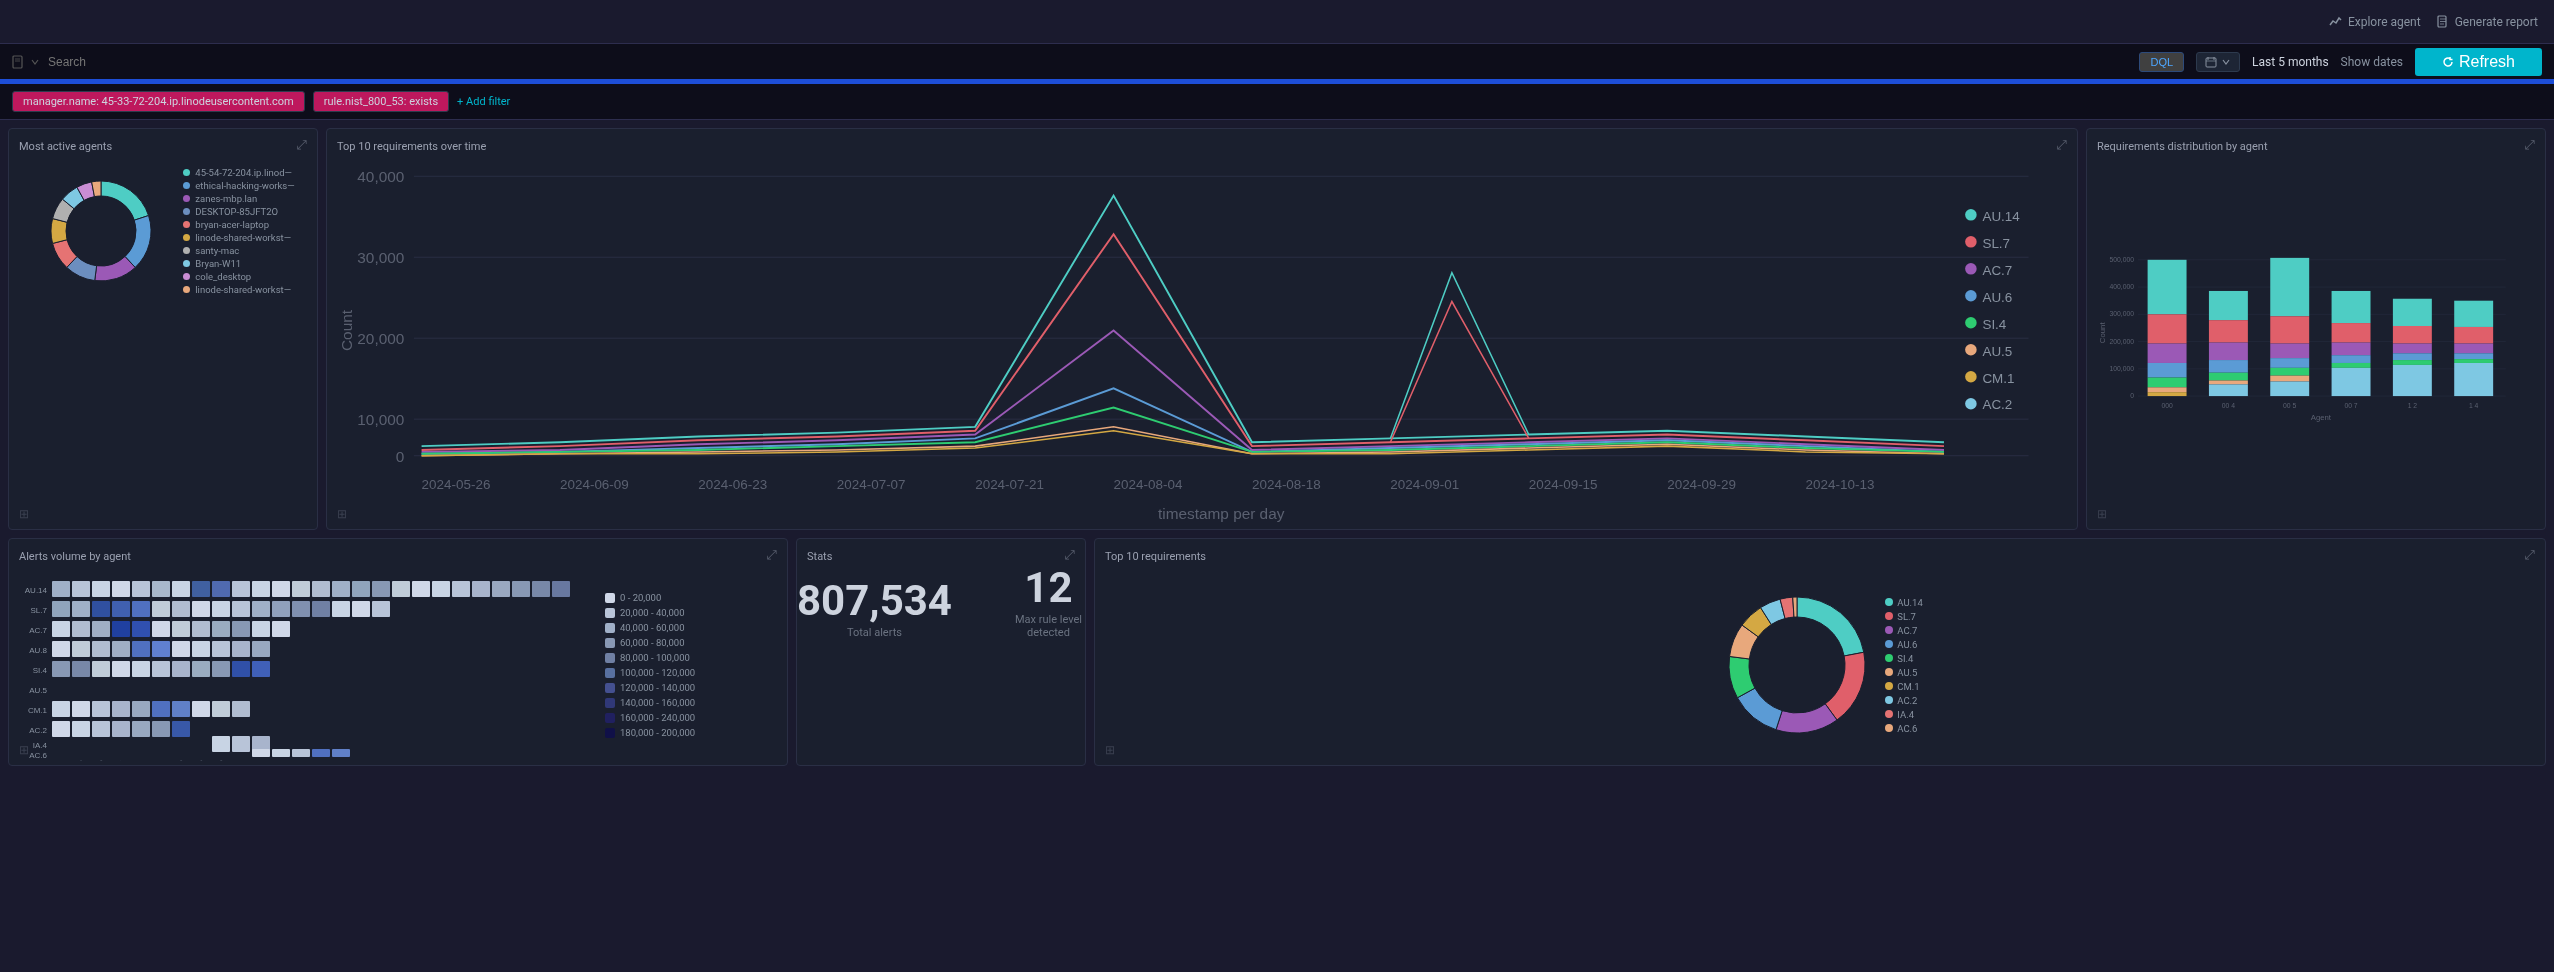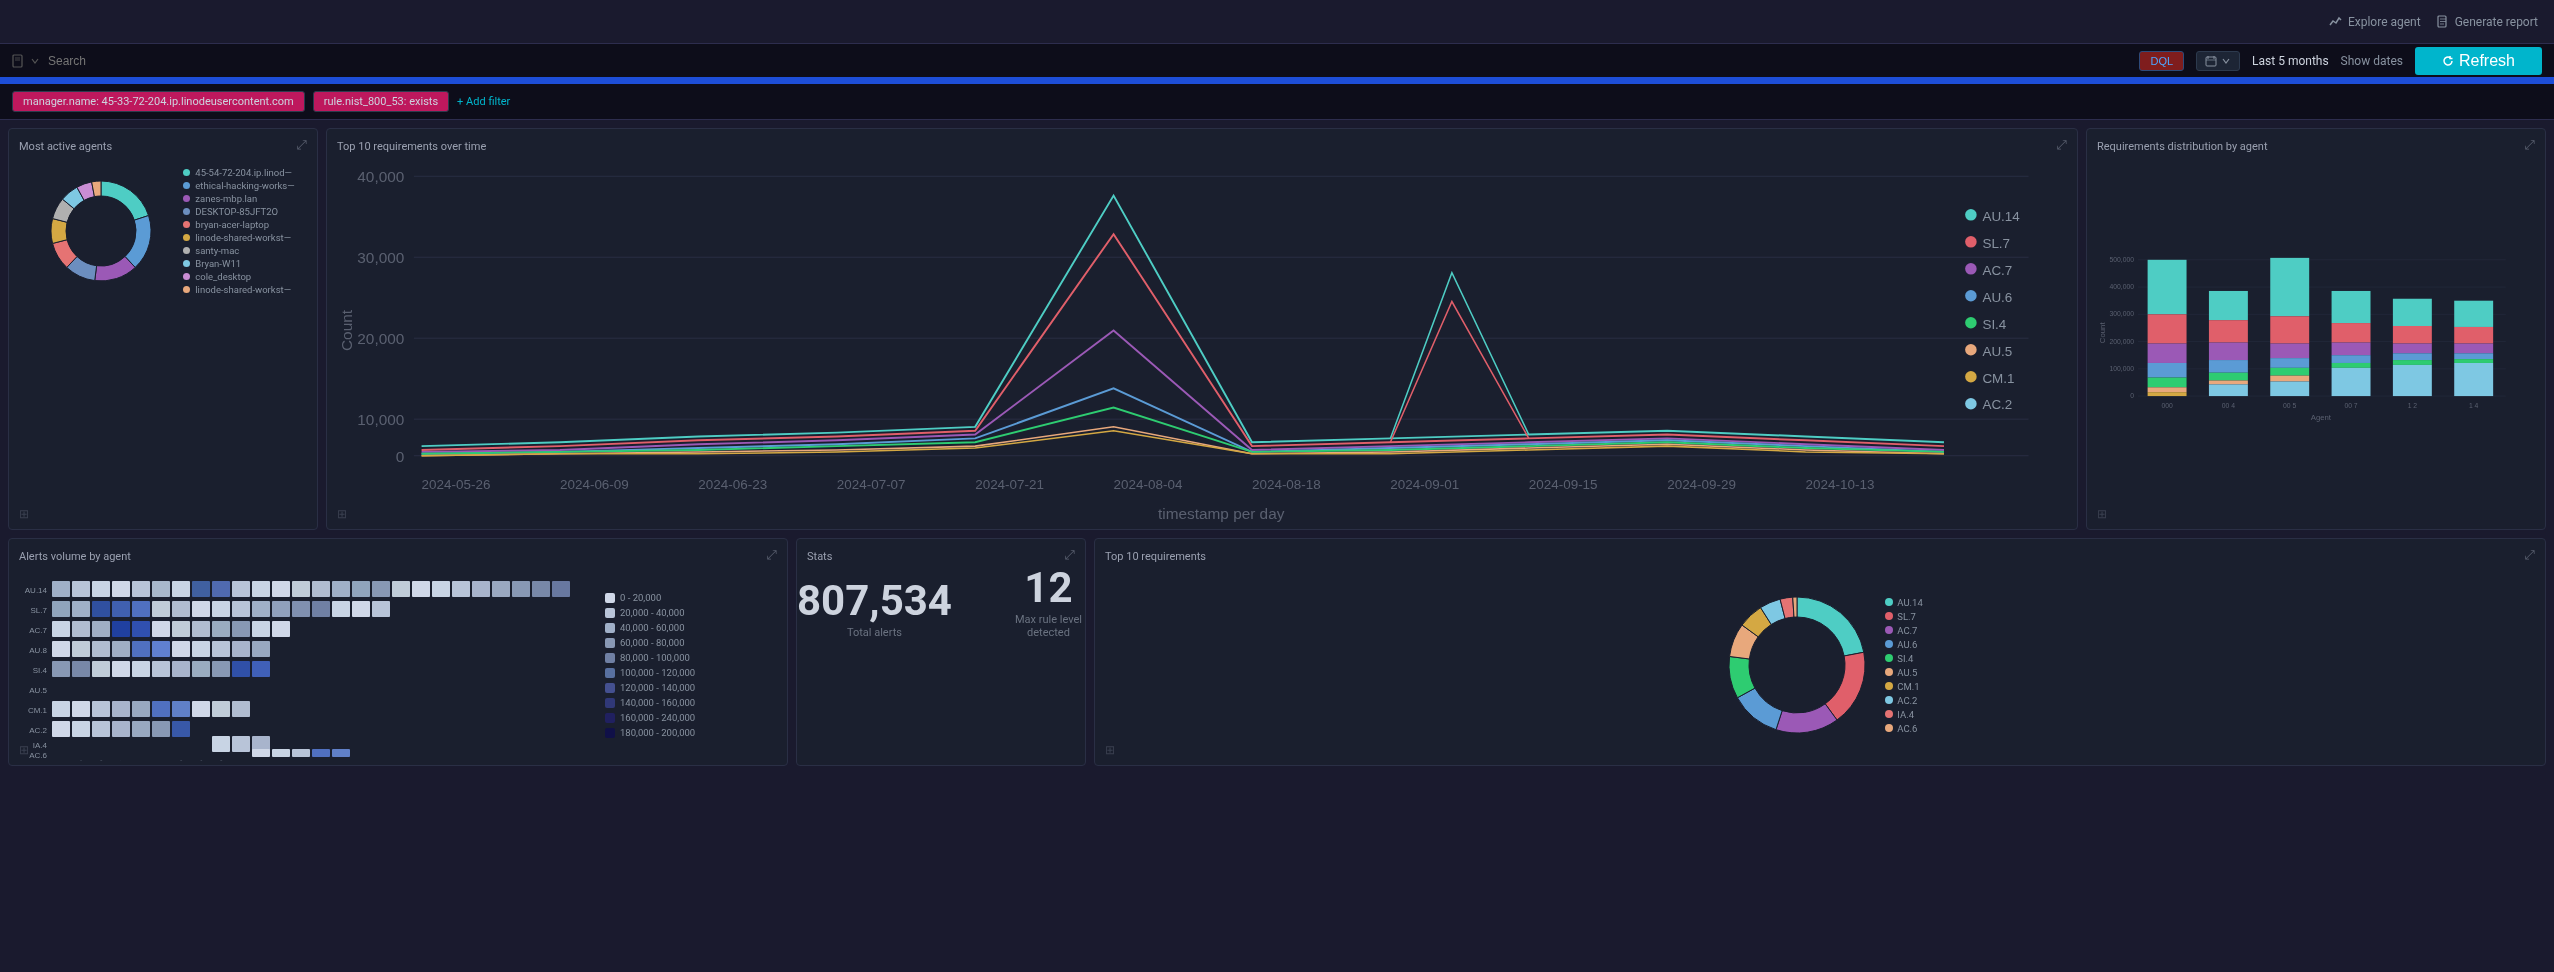--- a/index.html
+++ b/index.html
@@ -53,21 +53,21 @@
       cursor: pointer;
       color: #8892a0;
       font-size: 12px;
     }
 
     
     .search-bar {
       display: flex;
       align-items: center;
       background: #0d0d1a;
-      border-bottom: 7px solid #1d4ed8;
+      border-bottom: 5px solid #1d4ed8;
       height: 40px;
       padding: 0 12px;
       gap: 8px;
     }
     .search-icon-area {
       display: flex;
       align-items: center;
       gap: 4px;
       color: #666;
     }
@@ -79,21 +79,21 @@
       flex: 1;
       outline: none;
     }
     .search-right {
       margin-left: auto;
       display: flex;
       align-items: center;
       gap: 12px;
     }
     .dql-btn {
-      background: #7f1d1d;
+      background: #404040;
       color: #4da6ff;
       border: 1px solid #2d4a7a;
       padding: 3px 10px;
       font-size: 11px;
       cursor: pointer;
       border-radius: 3px;
     }
     .calendar-btn {
       display: flex;
       align-items: center;

